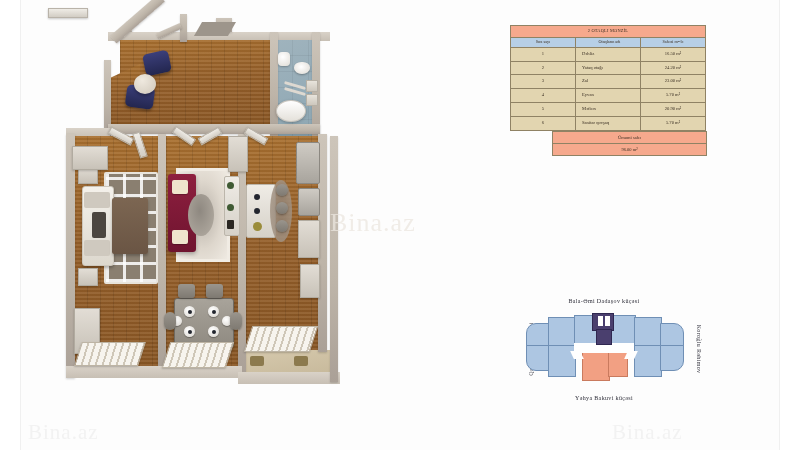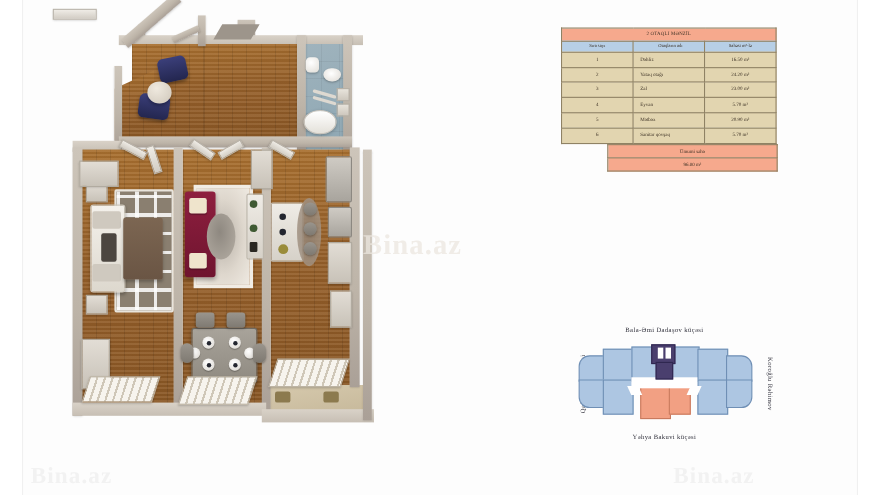--- a/index.html
+++ b/index.html
@@ -29,21 +29,21 @@
     background: #ffffff;
   }
   .letterbox.left  { left: 0;  border-right: 1px solid #f0f0f0; }
   .letterbox.right { right: 0; border-left:  1px solid #f0f0f0; }
 
   
   .watermark {
     position: absolute;
     color: #f2f2f2;
     font-family: "Liberation Serif", serif;
-    font-weight: bold;
+    font-weight: normal;
     letter-spacing: 1px;
     user-select: none;
     white-space: nowrap;
   }
   .wm-center { left: 330px; top: 208px; font-size: 26px; color: #ece7e0; opacity: .75; }
   .wm-bl { left: 28px;  top: 420px; font-size: 21px; }
   .wm-br { left: 612px; top: 420px; font-size: 21px; }
 
   
   #floorplan {

